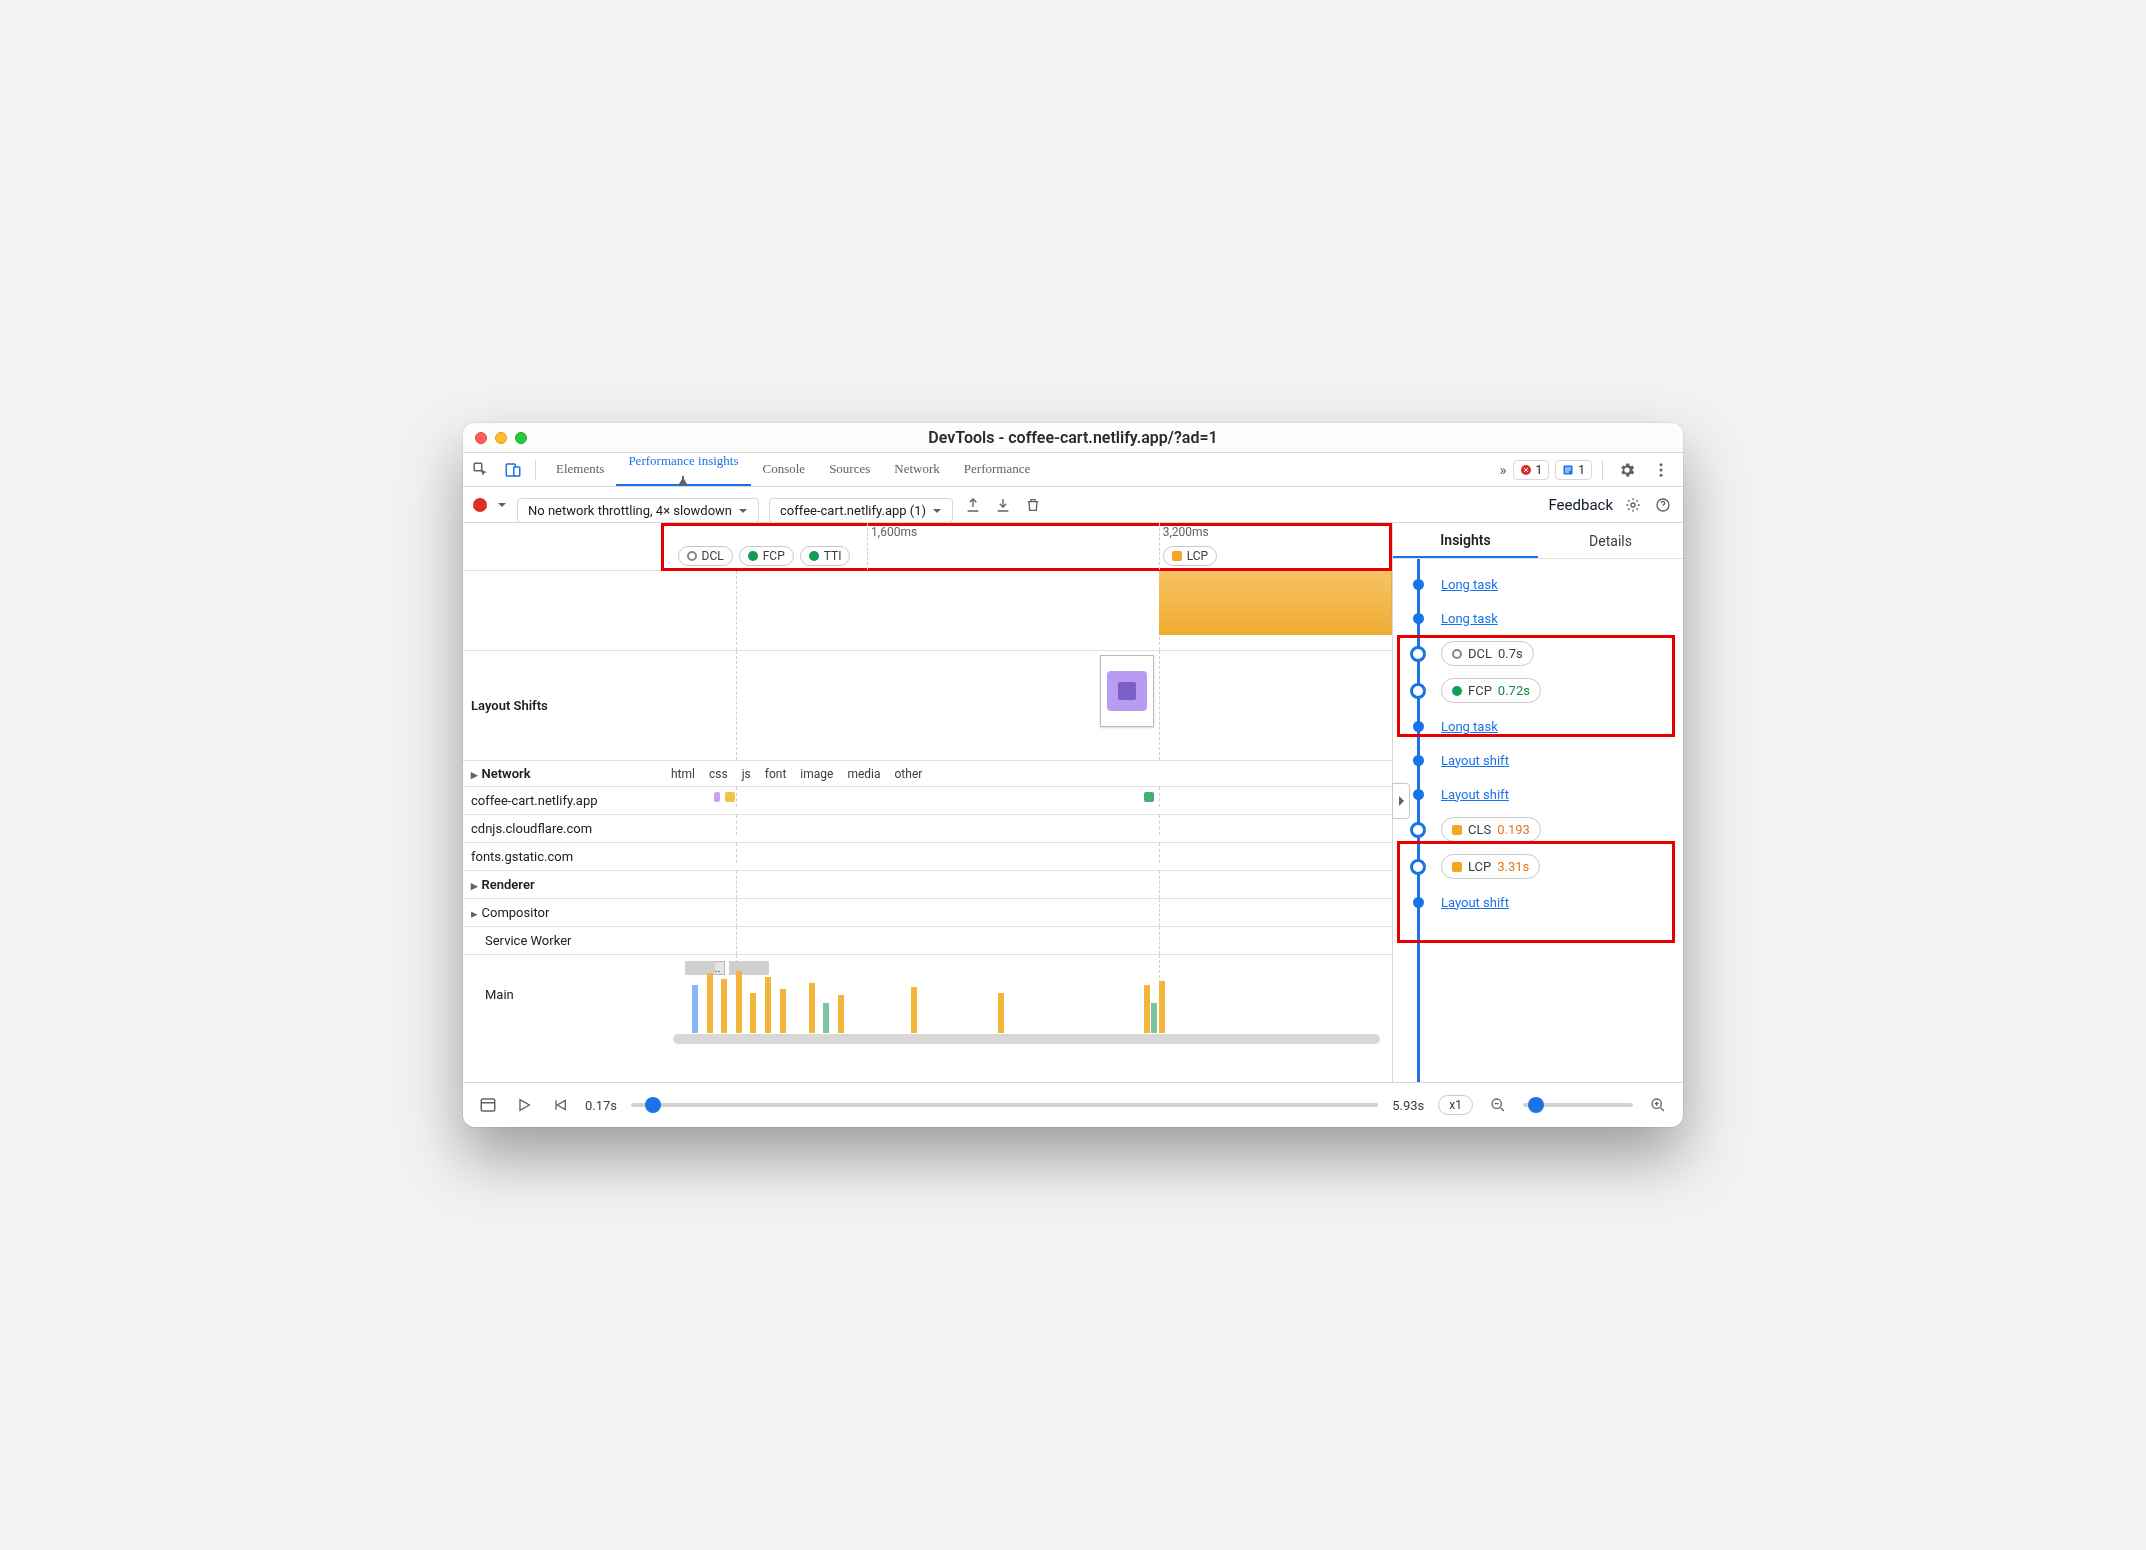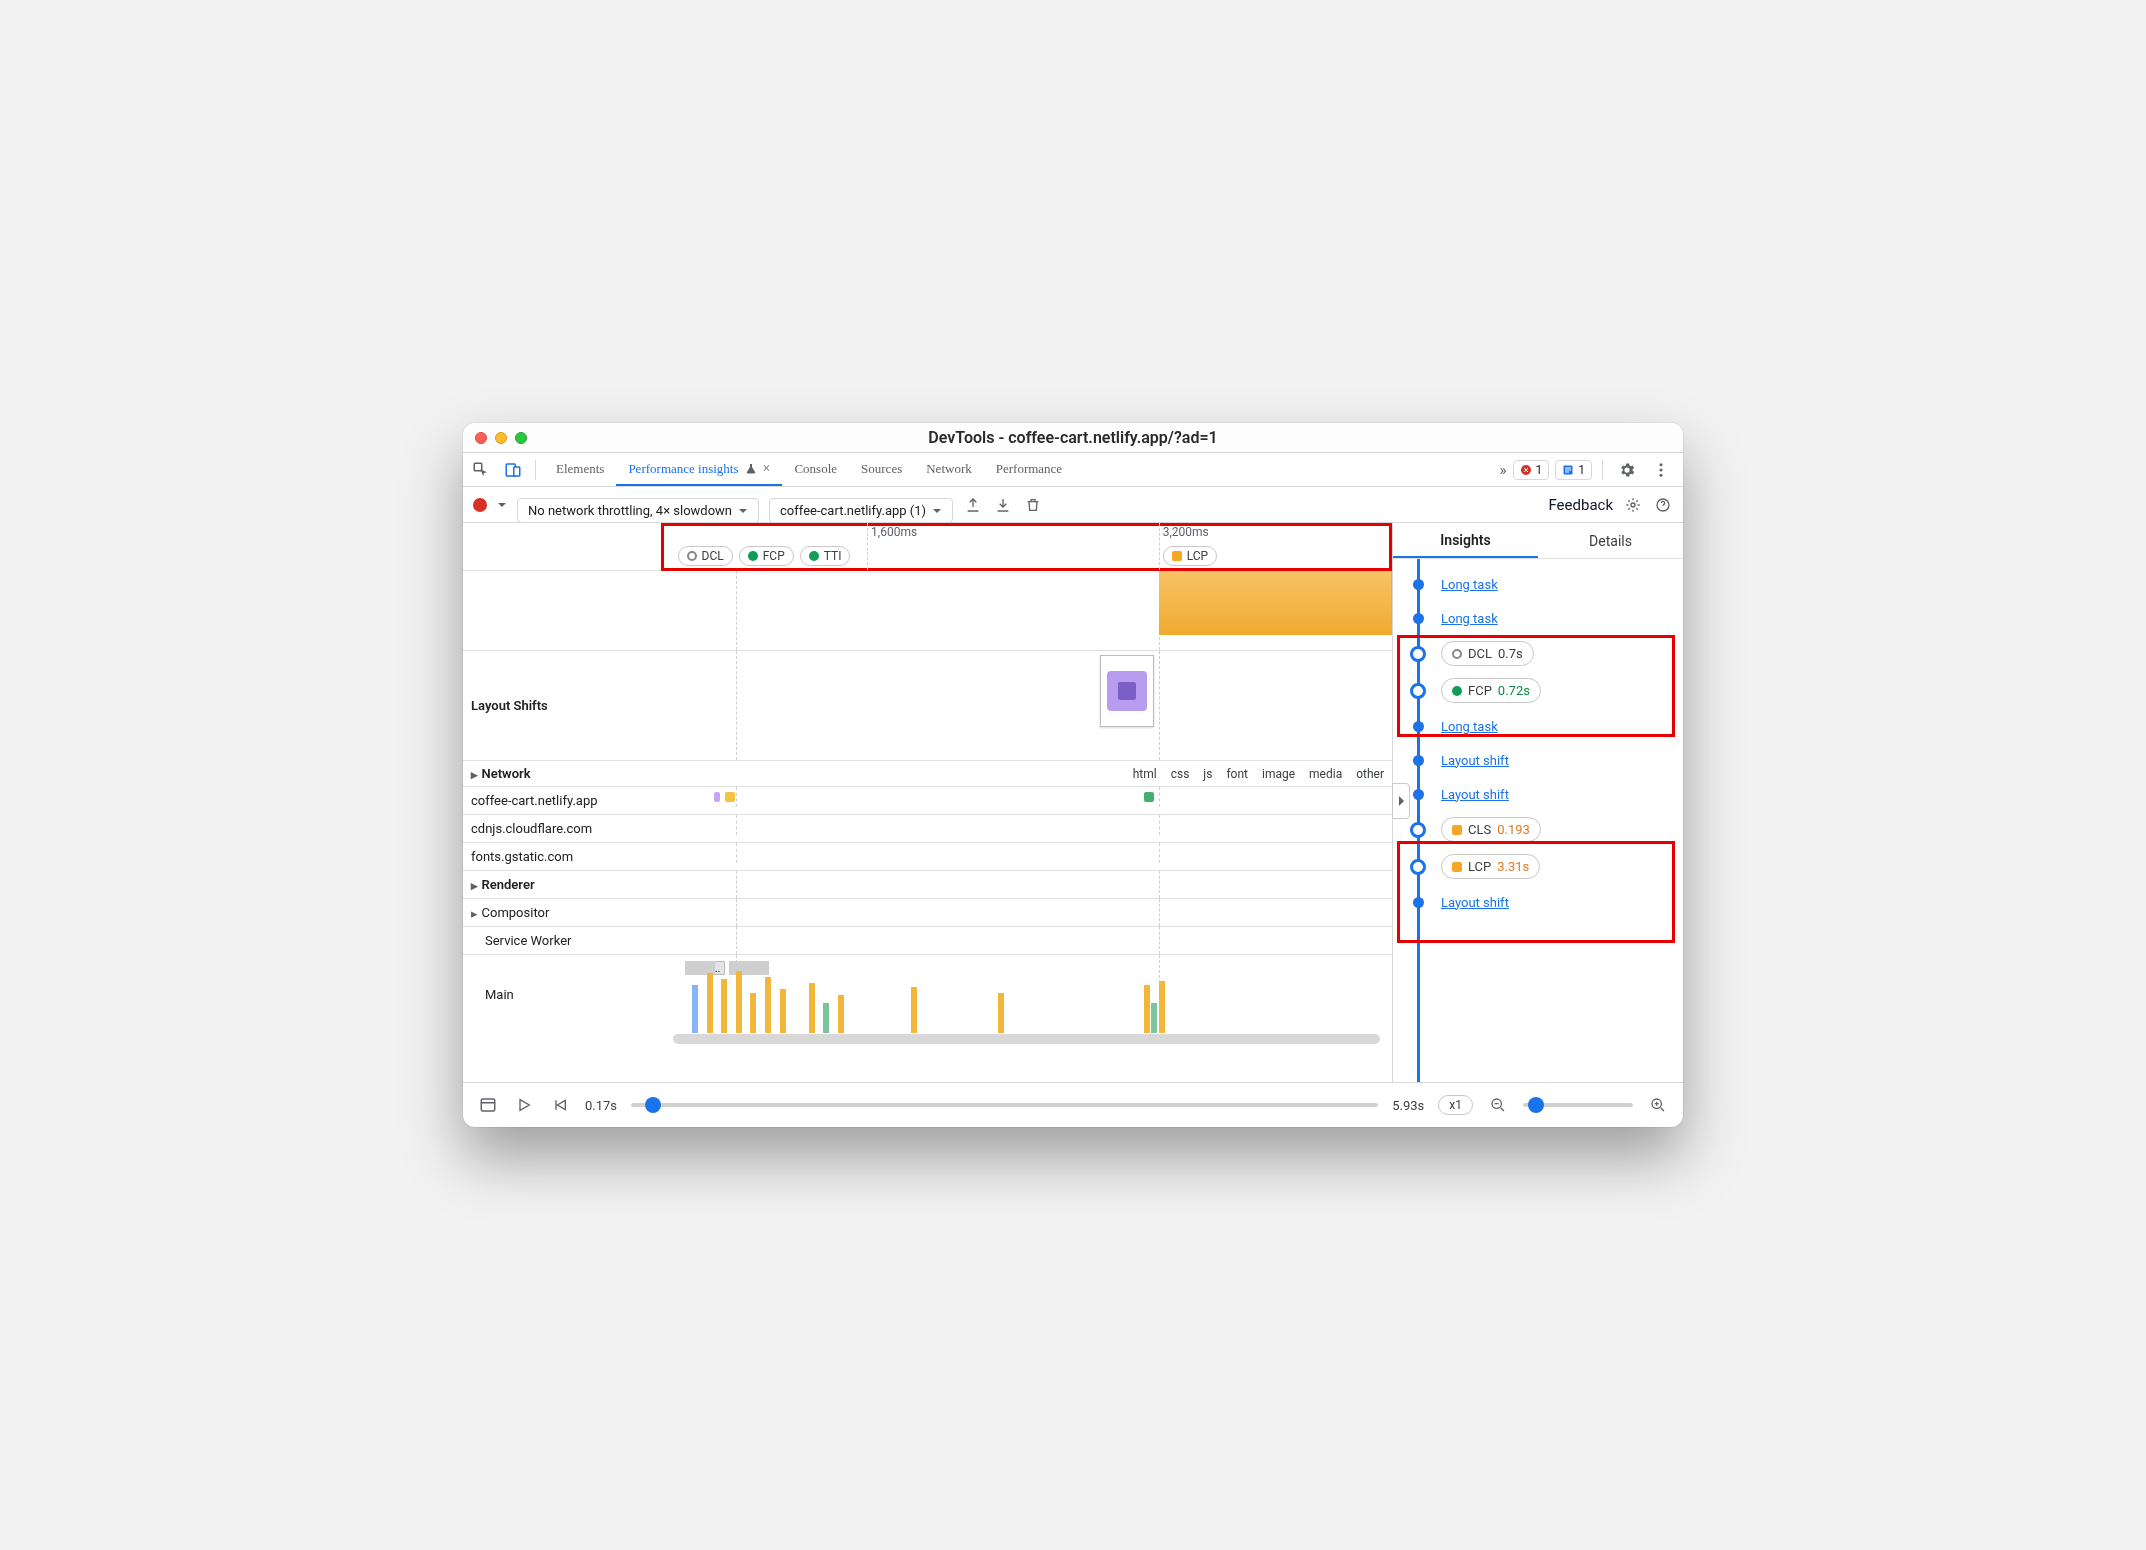--- a/index.html
+++ b/index.html
@@ -49,21 +49,21 @@
 .devtools-tabs .icon-btn { width: 28px; height: 28px; display:flex; align-items:center; justify-content:center; border-radius:4px; color:#5f6368;}
 .devtools-tabs .tabsep { width:1px; height:20px; background:#d8d8d8; margin:0 4px;}
 .tabs { display:flex; align-items:stretch; height:100%;font-family:Liberation Serif, serif; }
 .tab {
   display:flex; align-items:center; gap:6px;
   padding: 0 12px;
   color:#5f6368; font-size:13px;
   border-bottom: 2px solid transparent;
   height:100%;
 }
-.tab.active { color:#1a73e8; border-bottom-color:#1a73e8; font-weight:500;}
+.tab.active { color:#1a73e8; border-bottom-color:#1a73e8; font-weight:500;flex-direction:column;}
 .tab .close-x { font-size:14px; color:#5f6368; }
 .right-tools { margin-left:auto; display:flex; align-items:center; gap:6px; padding-right:4px;}
 .badge { display:flex; align-items:center; gap:4px; border:1px solid #d8d8d8; border-radius:4px; padding:2px 6px; font-size:12px;}
 .badge.err .ico { color:#d93025;}
 .badge.info .ico { color:#1a73e8;}
 
 
 .toolbar {
   display:flex; align-items:center; gap:10px;
   height:36px;
@@ -115,21 +115,21 @@
 
 
 .filmstrip { height:80px; }
 .filmstrip .lane { display:flex; align-items:center; }
 .film-orange { position:absolute; top:0; left:68%; right:0; height:64px; background:linear-gradient(#f7c366,#f0ab2f); border-right:1px solid #d8b05a;}
 .thumb { position:absolute; top:4px; left:60%; width:54px; height:72px; border:1px solid #bbb; background:#fff; box-shadow:0 1px 2px rgba(0,0,0,0.15); display:flex; align-items:center; justify-content:center;}
 .thumb .inner { width:40px; height:40px; background:#b79cf0; border-radius:4px; display:flex; align-items:center; justify-content:center;}
 .thumb .inner::after { content:""; width:18px; height:18px; background:#7b5fc7; border-radius:2px;}
 
 .legend { min-height:26px; }
-.legend .lane { display:flex; align-items:center; gap:14px; padding:4px 8px; font-size:12px; color:#3c4043;justify-content:flex-end;}
+.legend .lane { display:flex; align-items:center; gap:14px; padding:4px 8px; font-size:12px; color:#3c4043;}
 .legend .sw { width:12px; height:12px; border-radius:2px;}
 .c-html{background:#6aa3ff;} .c-css{background:#c7a4f4;} .c-js{background:#f5c342;} .c-font{background:#4f8df6;} .c-image{background:#42b36e;} .c-media{background:#0d9756;} .c-other{background:#bdbdbd;}
 
 .netrow .lane { height:20px; }
 .chip { position:absolute; top:5px; height:10px; border-radius:2px;}
 .mainlane { height:78px !important; }
 .mainlane .bar { position:absolute; bottom:0; width:6px; background:#f1b63a;}
 .mainlane .tallbar { position:absolute; top:6px; width:18px; height:14px; background:#cfcfcf;}
 .mainlane .more { position:absolute; top:6px; left:6%; height:14px; padding:0 4px; background:#e4e4e4; border:1px solid #bbb; font-size:11px; display:flex; align-items:center;}
 

